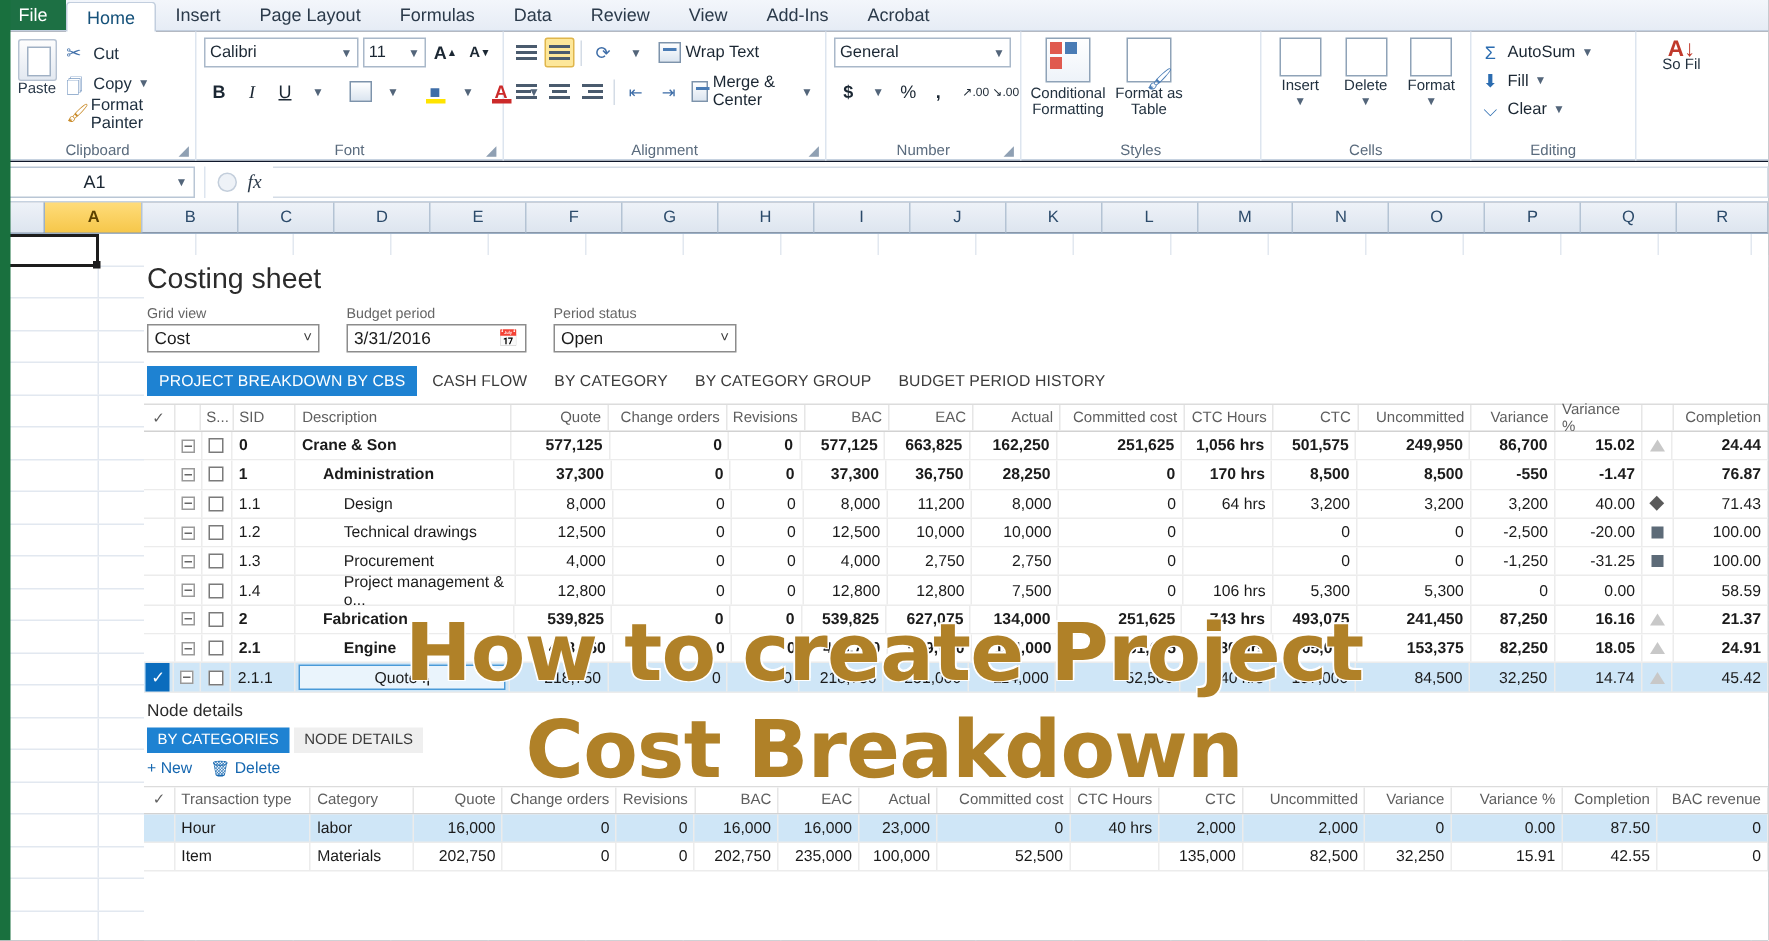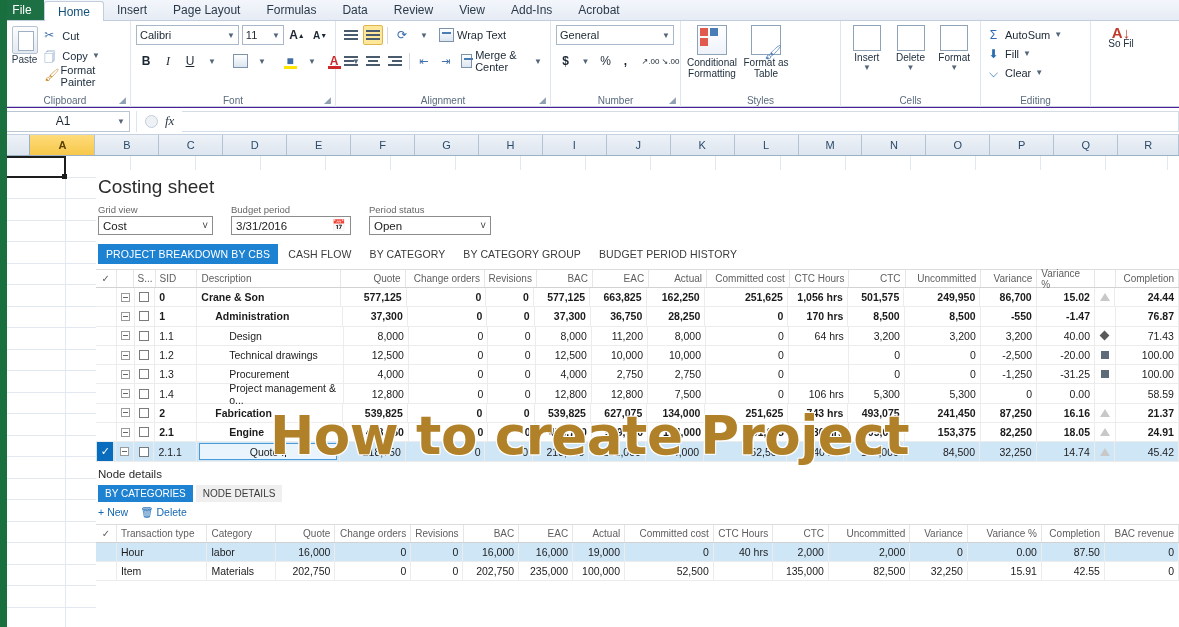--- a/index.html
+++ b/index.html
@@ -2,21 +2,21 @@
 <html><head>
 <meta charset="utf-8">
 <style>
   * { box-sizing: border-box; margin: 0; padding: 0; }
   html, body {
     width: 1179px; height: 627px;
     overflow: hidden;
     font-family: "Liberation Sans", sans-serif;
     background: #ffffff;
   }
-  #app { position: relative; width: 1179px; height: 627px; overflow: hidden; background:#4c1d95; }
+  #app { position: relative; width: 1179px; height: 627px; overflow: hidden; background:#0f172a; }
 
   
   .ribbon-tabs {
     position: absolute; top: 0; left: 0; width: 1179px; height: 21px;
     background: linear-gradient(#f3f6fb,#e6ecf5);
     border-bottom: 1px solid #c2cede;
     display: flex; align-items: flex-end;
   }
   .file-tab {
     width: 44px; height: 21px; background:#1d7044;
@@ -1344,21 +1344,21 @@
       <div id="nd-rows">
           <div class="dg-row sel">
             <div class="c ctr" style="width: 22px;"></div>
             <div class="c " style="width: 98px;">Hour</div>
             <div class="c " style="width: 74px;">labor</div>
             <div class="c num" style="width: 64px;">16,000</div>
             <div class="c num" style="width: 82px;">0</div>
             <div class="c num" style="width: 56px;">0</div>
             <div class="c num" style="width: 60px;">16,000</div>
             <div class="c num" style="width: 58px;">16,000</div>
-            <div class="c num" style="width: 56px;">19,000</div>
+            <div class="c num" style="width: 56px;">23,000</div>
             <div class="c num" style="width: 96px;">0</div>
             <div class="c num" style="width: 64px;">40 hrs</div>
             <div class="c num" style="width: 60px;">2,000</div>
             <div class="c num" style="width: 88px;">2,000</div>
             <div class="c num" style="width: 62px;">0</div>
             <div class="c num" style="width: 80px;">0.00</div>
             <div class="c num" style="width: 68px;">87.50</div>
             <div class="c num" style="width: 80px;">0</div>
           </div>
           <div class="dg-row">
@@ -1379,16 +1379,17 @@
             <div class="c num" style="width: 80px;">15.91</div>
             <div class="c num" style="width: 68px;">42.55</div>
             <div class="c num" style="width: 80px;">0</div>
           </div>
         </div>
     </div>
   </div>
 
   <div class="bigtext">
     <div class="bigline l1">How to create Project</div>
+    <div class="bigline l2">Cost Breakdown</div>
   </div>
 
   <div class="vstripe"></div>
 </div>
 
 </body></html>

